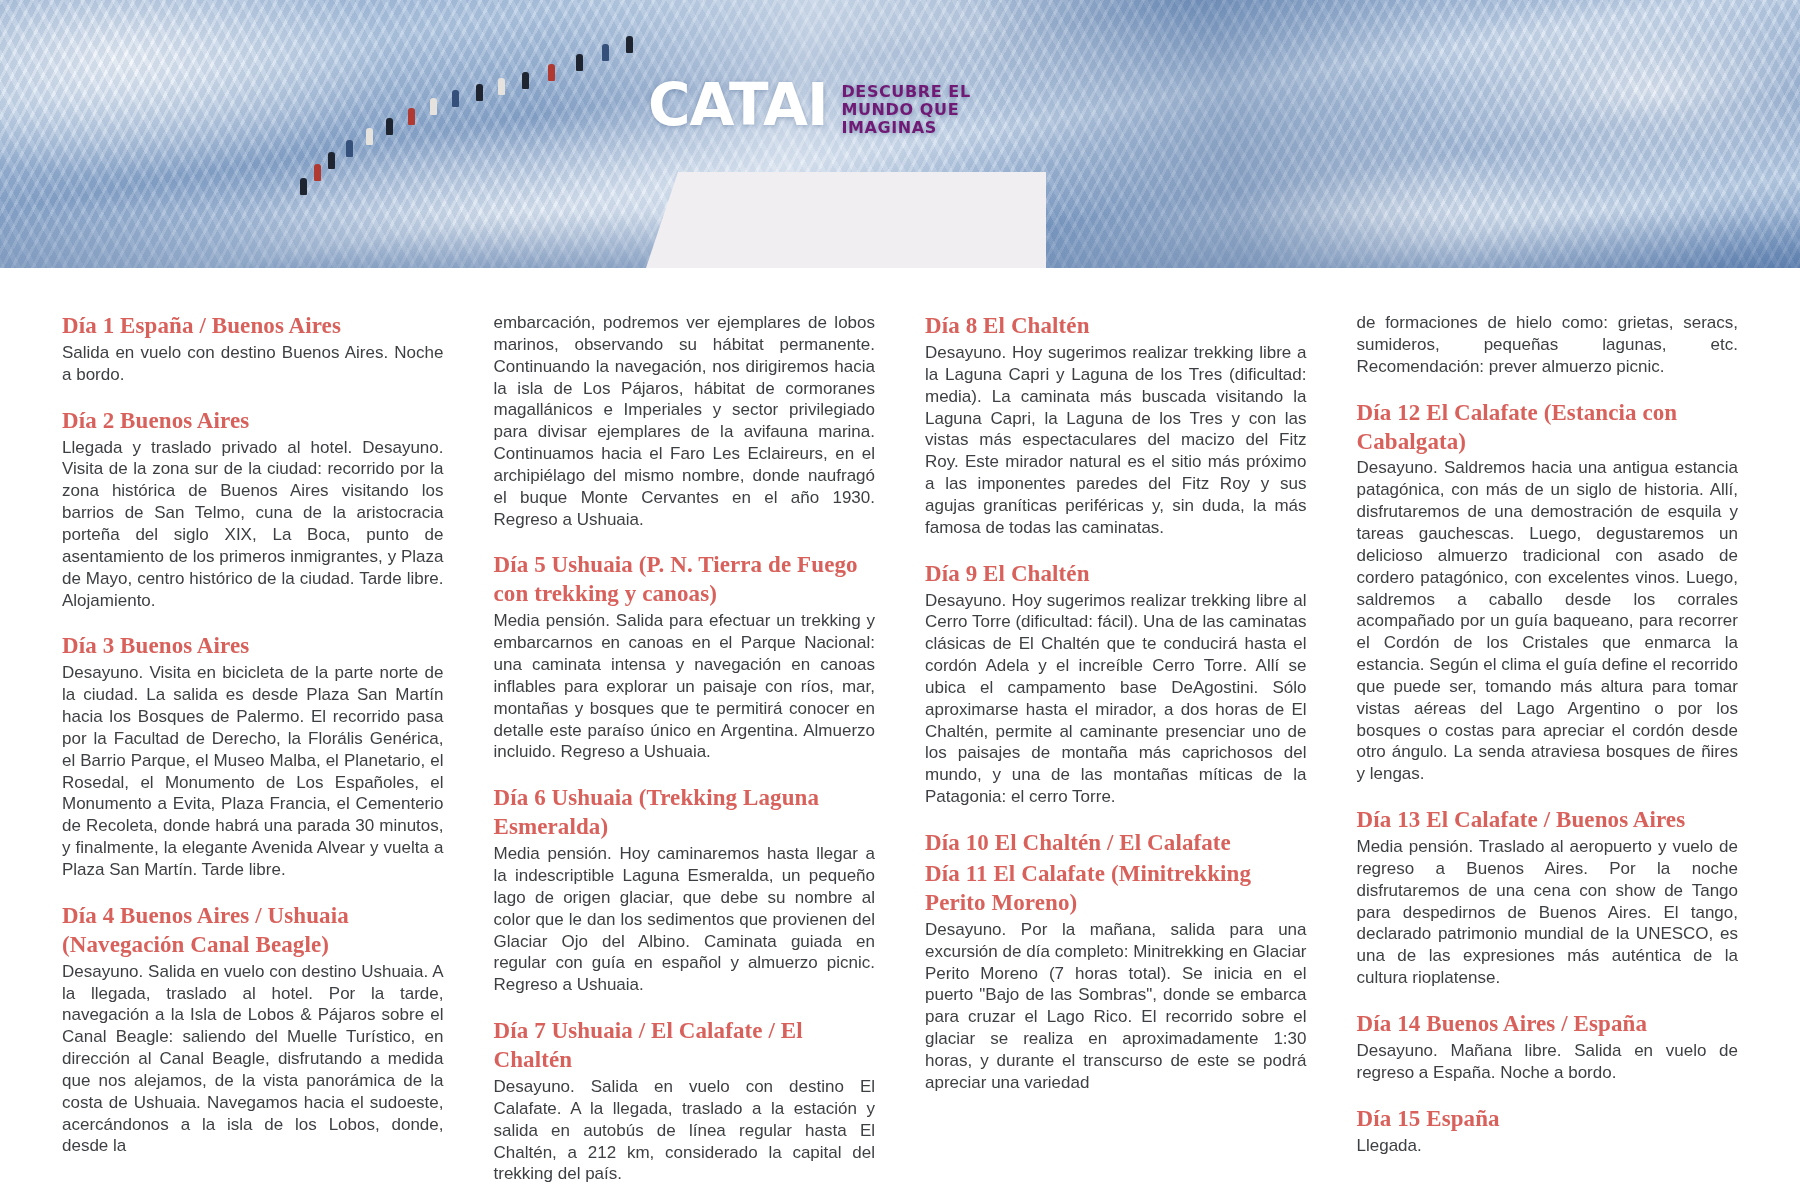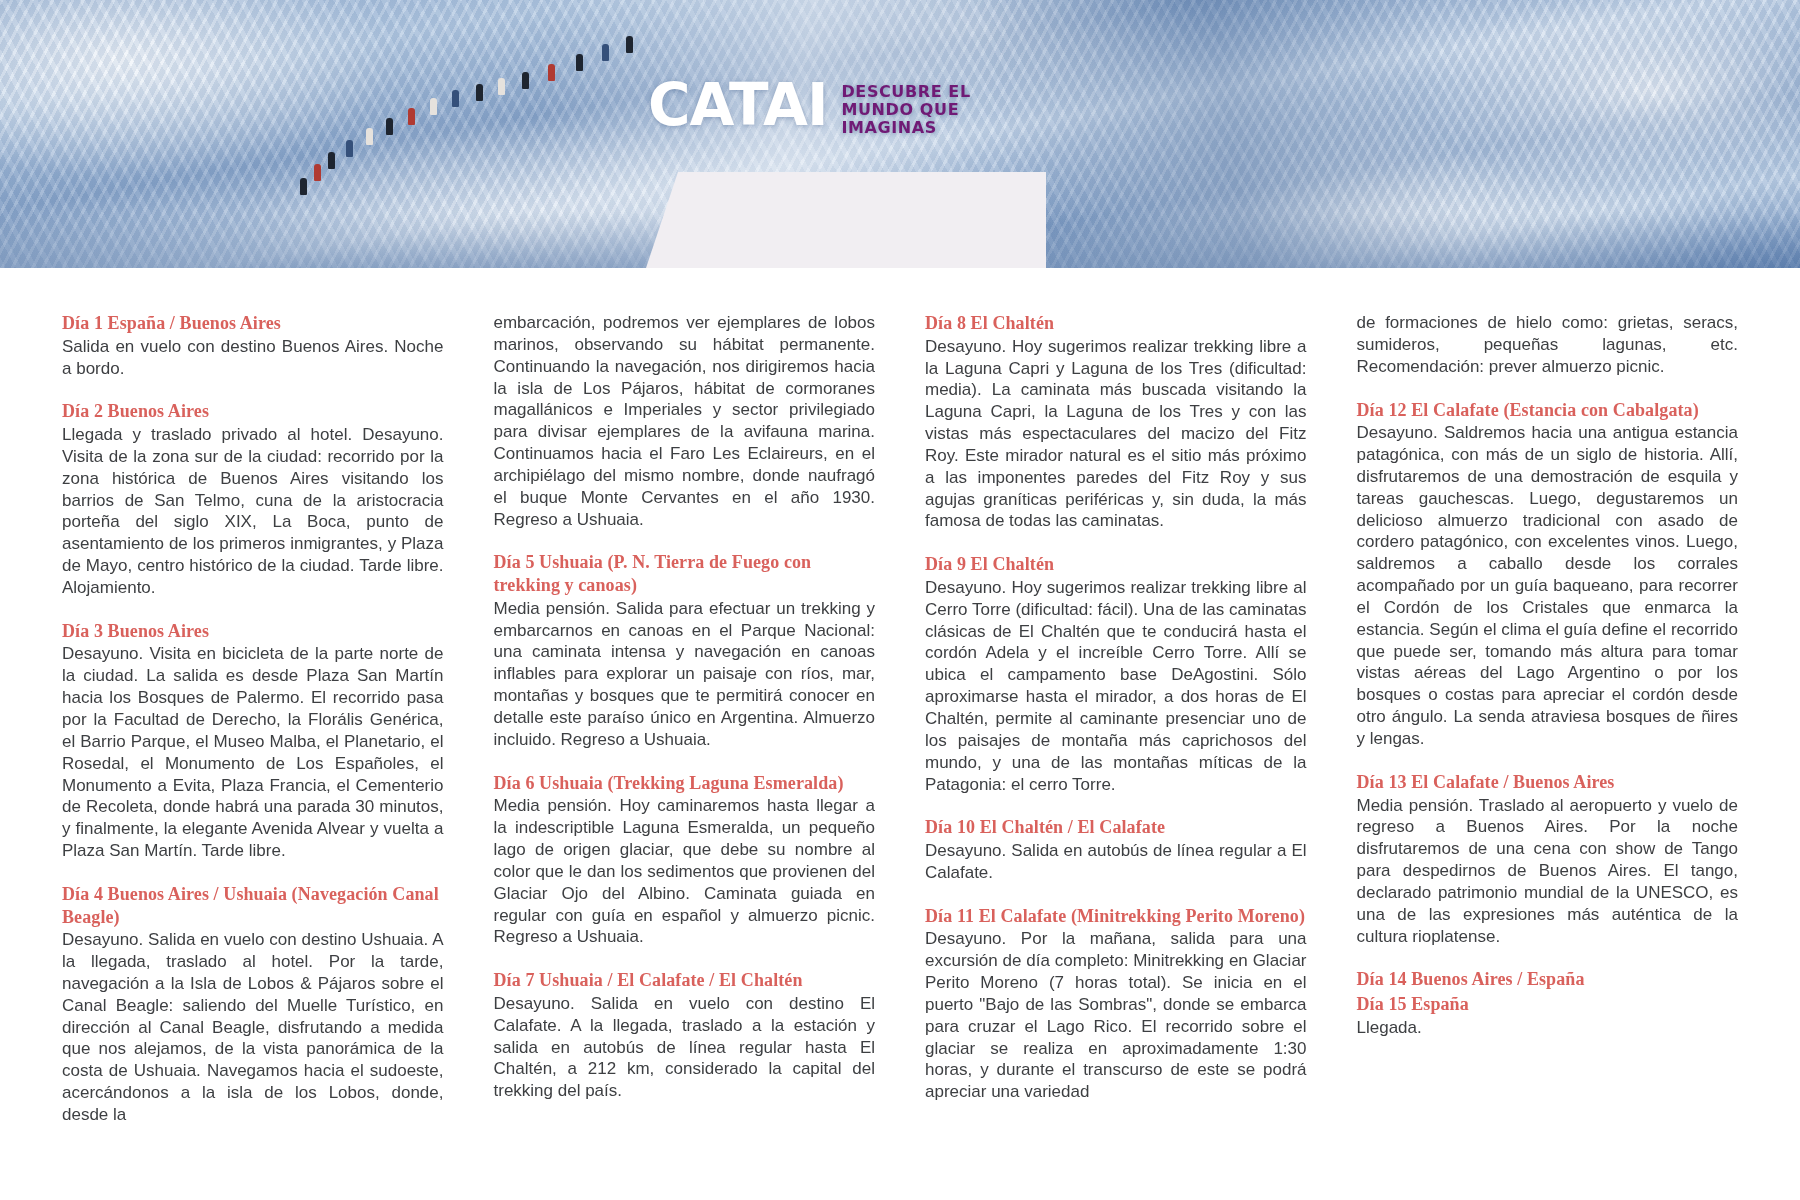--- a/index.html
+++ b/index.html
@@ -145,21 +145,21 @@
     height: 100%;
   }
   .column {
     height: 100%;
   }
 
   .day-heading {
     color: #d9615c;
     font-family: "Liberation Serif", "DejaVu Serif", serif;
     font-weight: 700;
-    font-size: 18px;
+    font-size: 23px;
     line-height: 1.26;
     letter-spacing: 0.1px;
     margin: 0 0 1px 0;
   }
   .day-body {
     color: #3d3f42;
     font-size: 17px;
     line-height: 1.285;
     text-align: justify;
     margin: 0 0 21px 0;
@@ -252,41 +252,41 @@
           <div class="block">
             <div class="day-heading">Día 8 El Chaltén</div>
             <p class="day-body">Desayuno. Hoy sugerimos realizar trekking libre a la Laguna Capri y Laguna de los Tres (dificultad: media). La caminata más buscada visitando la Laguna Capri, la Laguna de los Tres y con las vistas más espectaculares del macizo del Fitz Roy. Este mirador natural es el sitio más próximo a las imponentes paredes del Fitz Roy y sus agujas graníticas periféricas y, sin duda, la más famosa de todas las caminatas.</p>
           </div>
           <div class="block">
             <div class="day-heading">Día 9 El Chaltén</div>
             <p class="day-body">Desayuno. Hoy sugerimos realizar trekking libre al Cerro Torre (dificultad: fácil). Una de las caminatas clásicas de El Chaltén que te conducirá hasta el cordón Adela y el increíble Cerro Torre. Allí se ubica el campamento base DeAgostini. Sólo aproximarse hasta el mirador, a dos horas de El Chaltén, permite al caminante presenciar uno de los paisajes de montaña más caprichosos del mundo, y una de las montañas míticas de la Patagonia: el cerro Torre.</p>
           </div>
           <div class="block">
             <div class="day-heading">Día 10 El Chaltén / El Calafate</div>
-            <p class="day-body">Desayuno. Salida en autobús de línea regular a El Calafate.</p>
           </div>
           <div class="block">
             <div class="day-heading">Día 11 El Calafate (Minitrekking Perito Moreno)</div>
             <p class="day-body">Desayuno. Por la mañana, salida para una excursión de día completo: Minitrekking en Glaciar Perito Moreno (7 horas total). Se inicia en el puerto "Bajo de las Sombras", donde se embarca para cruzar el Lago Rico. El recorrido sobre el glaciar se realiza en aproximadamente 1:30 horas, y durante el transcurso de este se podrá apreciar una variedad</p>
           </div>
         </div>
         <div class="column">
           <div class="block">
             <p class="day-body cont-top">de formaciones de hielo como: grietas, seracs, sumideros, pequeñas lagunas, etc. Recomendación: prever almuerzo picnic.</p>
           </div>
           <div class="block">
             <div class="day-heading">Día 12 El Calafate (Estancia con Cabalgata)</div>
             <p class="day-body">Desayuno. Saldremos hacia una antigua estancia patagónica, con más de un siglo de historia. Allí, disfrutaremos de una demostración de esquila y tareas gauchescas. Luego, degustaremos un delicioso almuerzo tradicional con asado de cordero patagónico, con excelentes vinos. Luego, saldremos a caballo desde los corrales acompañado por un guía baqueano, para recorrer el Cordón de los Cristales que enmarca la estancia. Según el clima el guía define el recorrido que puede ser, tomando más altura para tomar vistas aéreas del Lago Argentino o por los bosques o costas para apreciar el cordón desde otro ángulo. La senda atraviesa bosques de ñires y lengas.</p>
           </div>
           <div class="block">
             <div class="day-heading">Día 13 El Calafate / Buenos Aires</div>
             <p class="day-body">Media pensión. Traslado al aeropuerto y vuelo de regreso a Buenos Aires. Por la noche disfrutaremos de una cena con show de Tango para despedirnos de Buenos Aires. El tango, declarado patrimonio mundial de la UNESCO, es una de las expresiones más auténtica de la cultura rioplatense.</p>
           </div>
           <div class="block">
             <div class="day-heading">Día 14 Buenos Aires / España</div>
+            <p class="day-body">Desayuno. Mañana libre. Salida en vuelo de regreso a España. Noche a bordo.</p>
           </div>
           <div class="block">
             <div class="day-heading">Día 15 España</div>
             <p class="day-body">Llegada.</p>
           </div>
         </div>
       </div>
   </div>
 
 </div>

